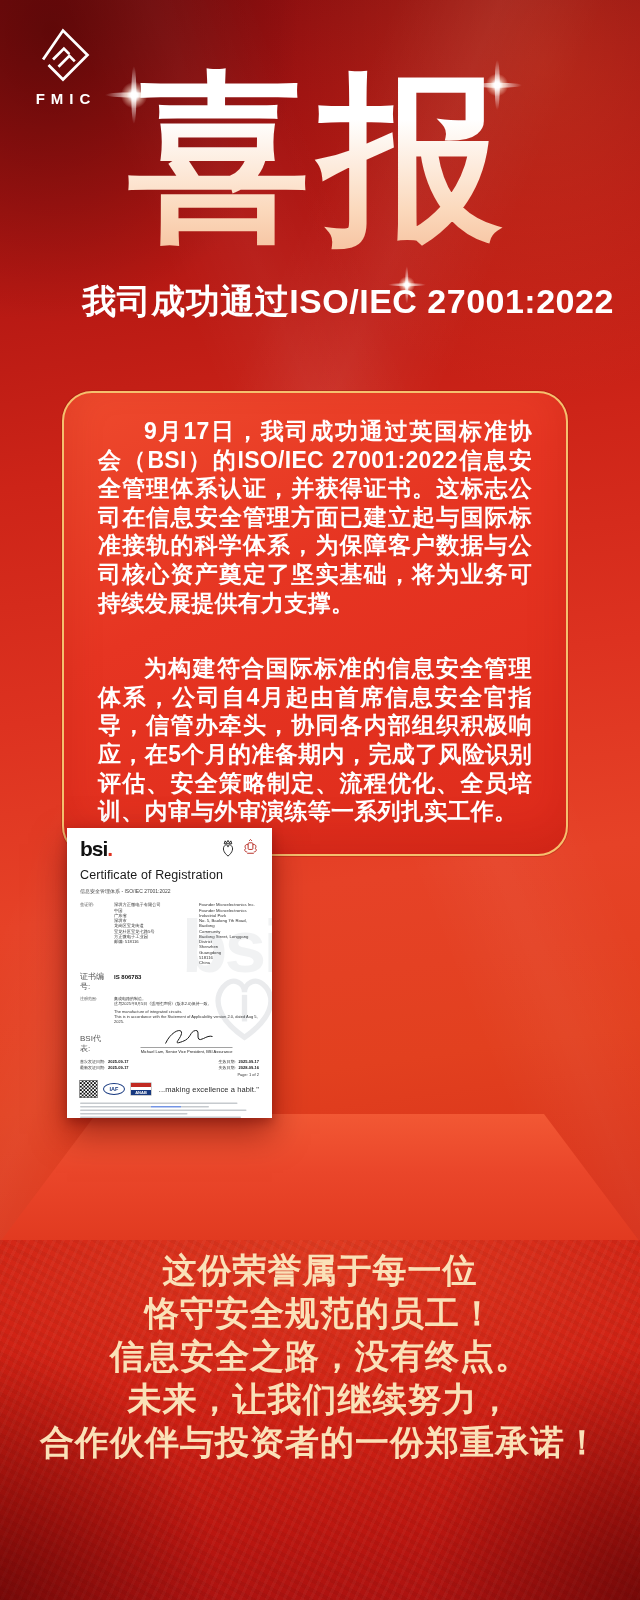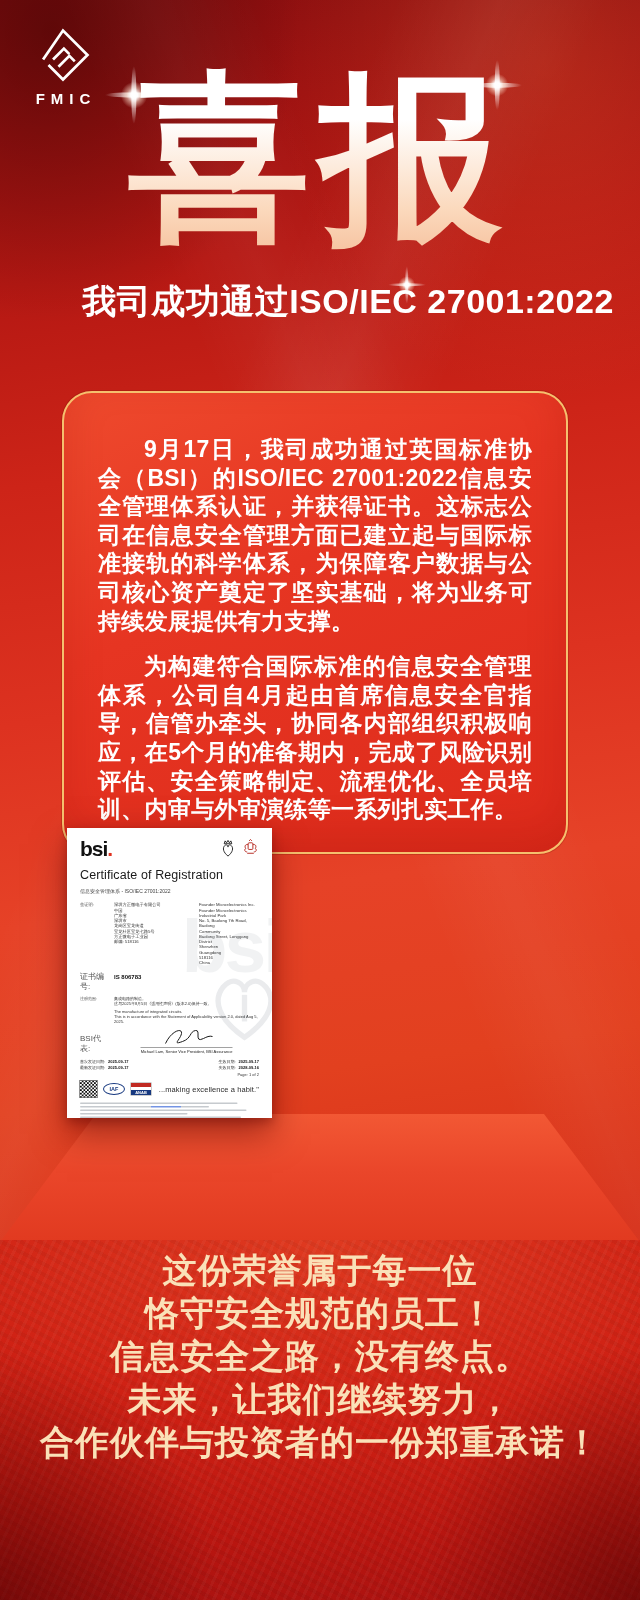--- a/index.html
+++ b/index.html
@@ -32,24 +32,24 @@
     font-size:182px;line-height:192px;font-weight:900;letter-spacing:10px;
     background:linear-gradient(180deg,#ffffff 30%,#fbd8bb 78%,#f6c3a0 100%);
     -webkit-background-clip:text;background-clip:text;color:transparent;}
   .hero-sub{position:absolute;left:0;top:278px;width:100%;text-align:center;color:#ffffff;
     font-size:34px;line-height:46px;font-weight:700;letter-spacing:.5px;margin-left:28px;}
   
   .panel{position:absolute;left:62px;top:391px;width:506px;min-height:398px;
     border:2px solid #f5c06e;border-radius:30px;
     background:linear-gradient(155deg,#ee4a2d 0%,#e63522 40%,#de2b1b 100%);
     box-shadow:0 0 0 1px rgba(120,20,0,.25), inset 0 -18px 40px rgba(140,10,0,.18);
-    padding:42px 34px 28px;}
+    padding:24px 34px 28px;}
   .panel p{margin:0;color:#fff;font-size:23px;line-height:28.6px;font-weight:600;
     text-align:justify;text-indent:2em;letter-spacing:.3px;}
-  .panel p + p{margin-top:17px;}
+  .panel p + p{margin-top:37px;}
   
   .cert{position:absolute;left:67px;top:828px;width:205px;height:290px;background:#ffffff;
     box-shadow:0 16px 32px rgba(90,0,0,.5),0 4px 10px rgba(90,0,0,.35);overflow:hidden;z-index:5;}
   .cert-inner{position:relative;width:410px;height:580px;transform:scale(.5);transform-origin:0 0;
     padding:22px 26px;color:#222;}
   .cert-watermark{position:absolute;right:-18px;top:150px;font-size:150px;font-weight:700;
     color:rgba(120,130,140,.10);letter-spacing:-6px;}
   .cert-watermark-heart{position:absolute;right:-30px;top:270px;opacity:.16;}
   .cert-head{display:flex;justify-content:space-between;align-items:flex-start;}
   .cert-bsi{font-size:42px;font-weight:700;line-height:40px;color:#111;letter-spacing:-2px;}

